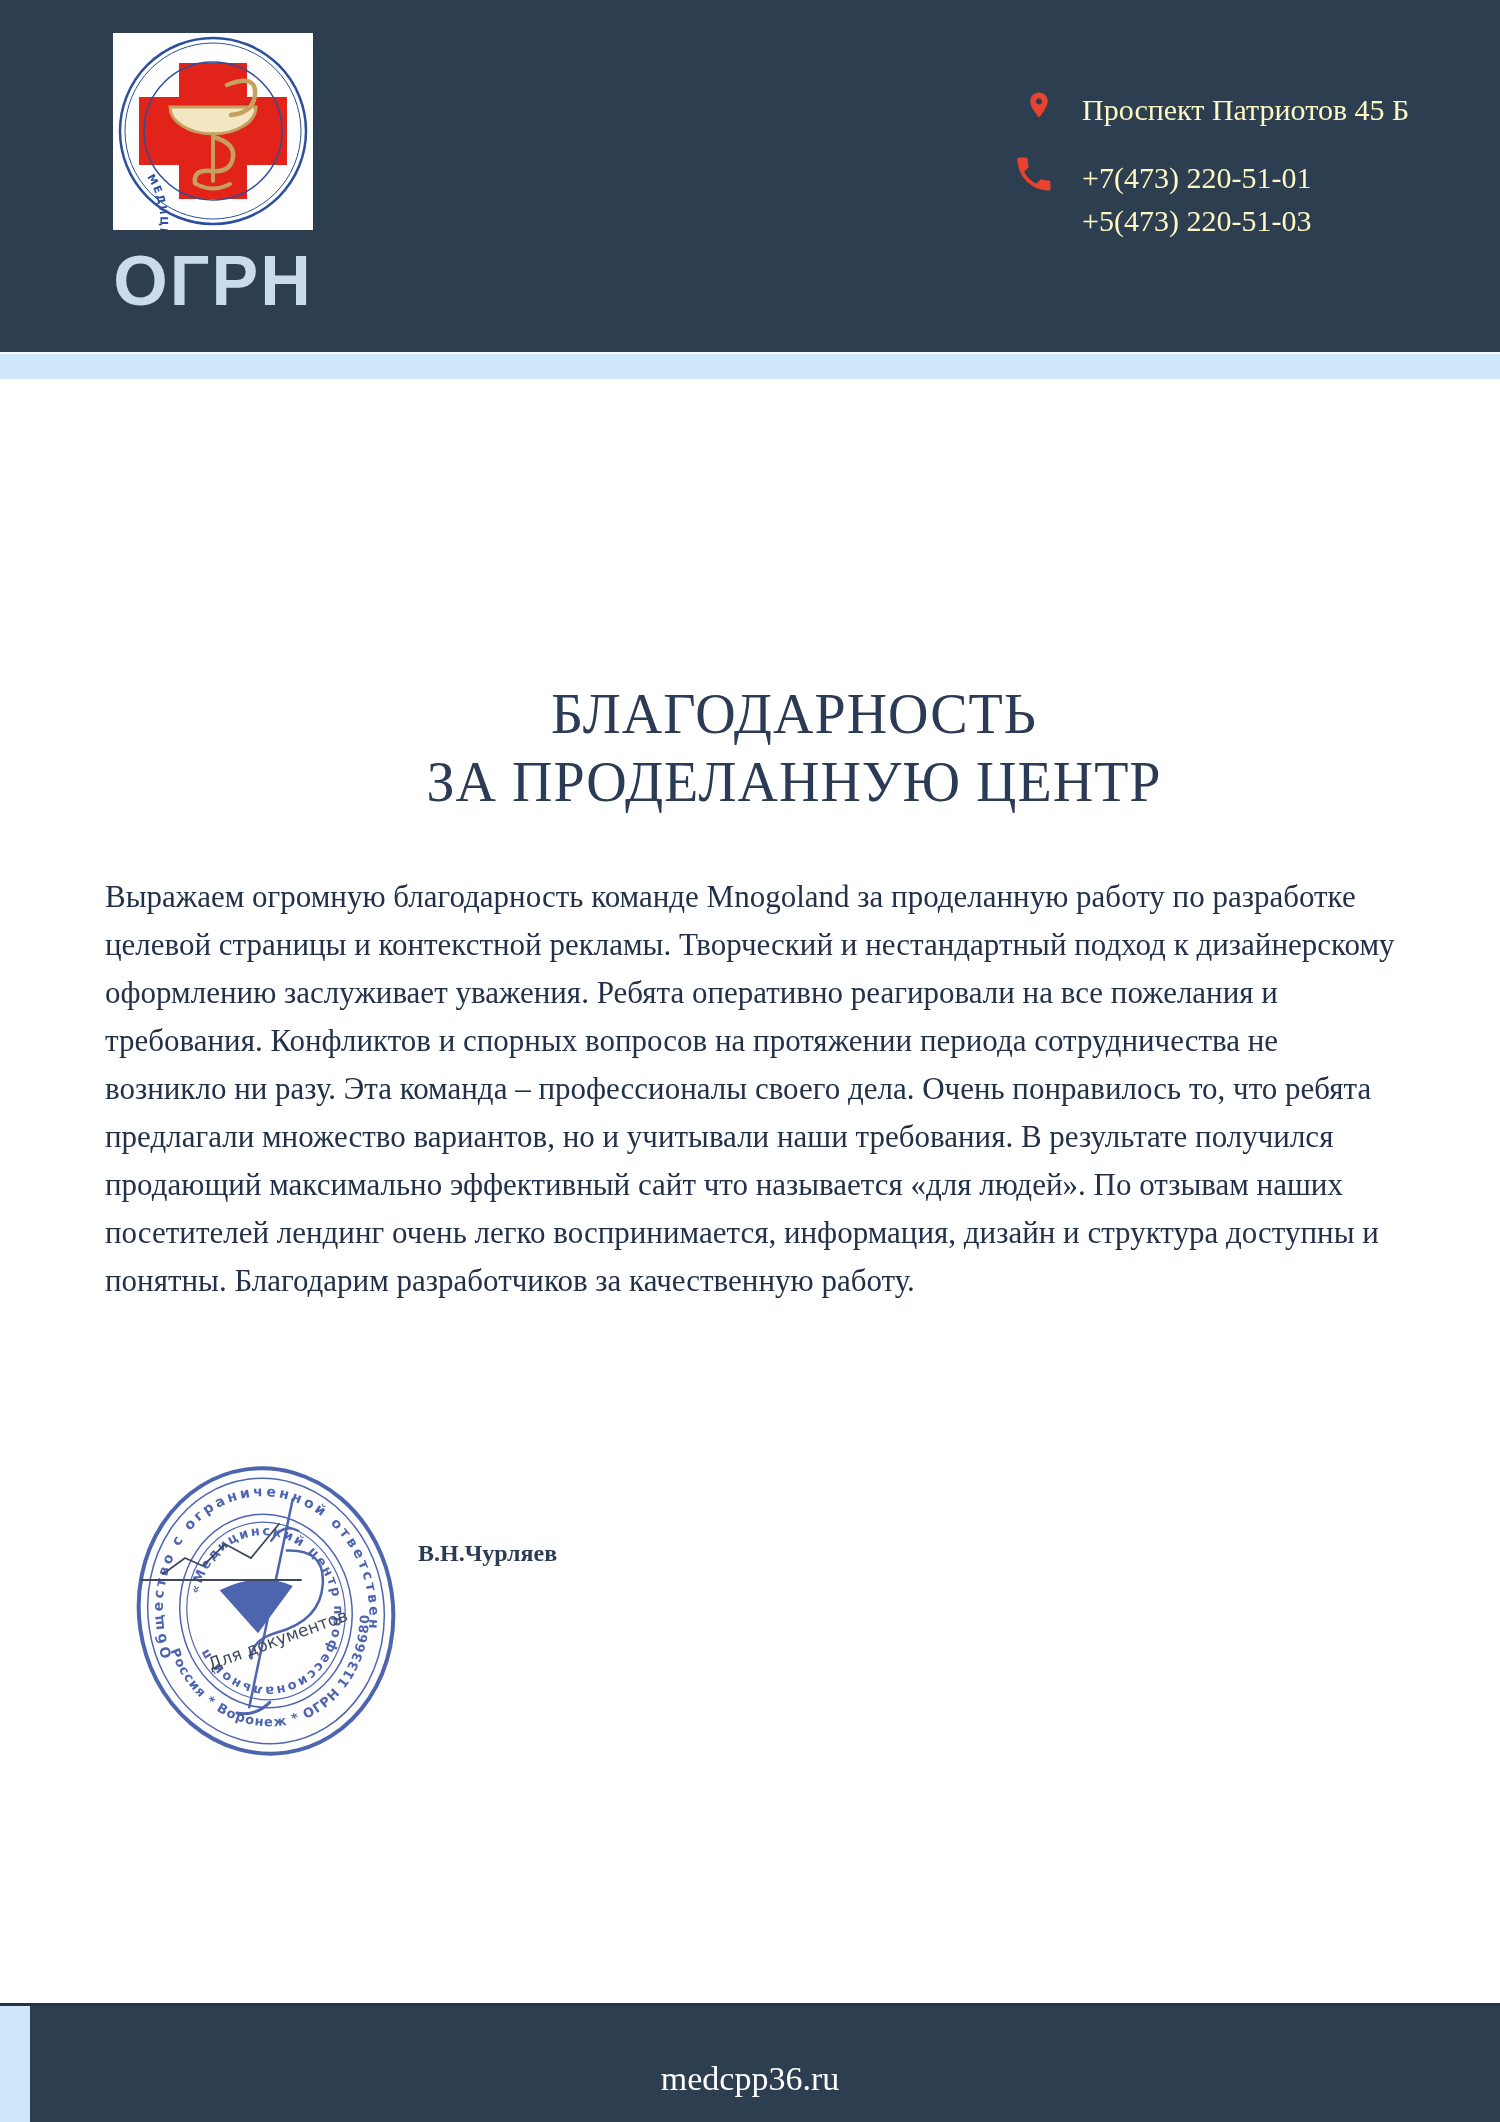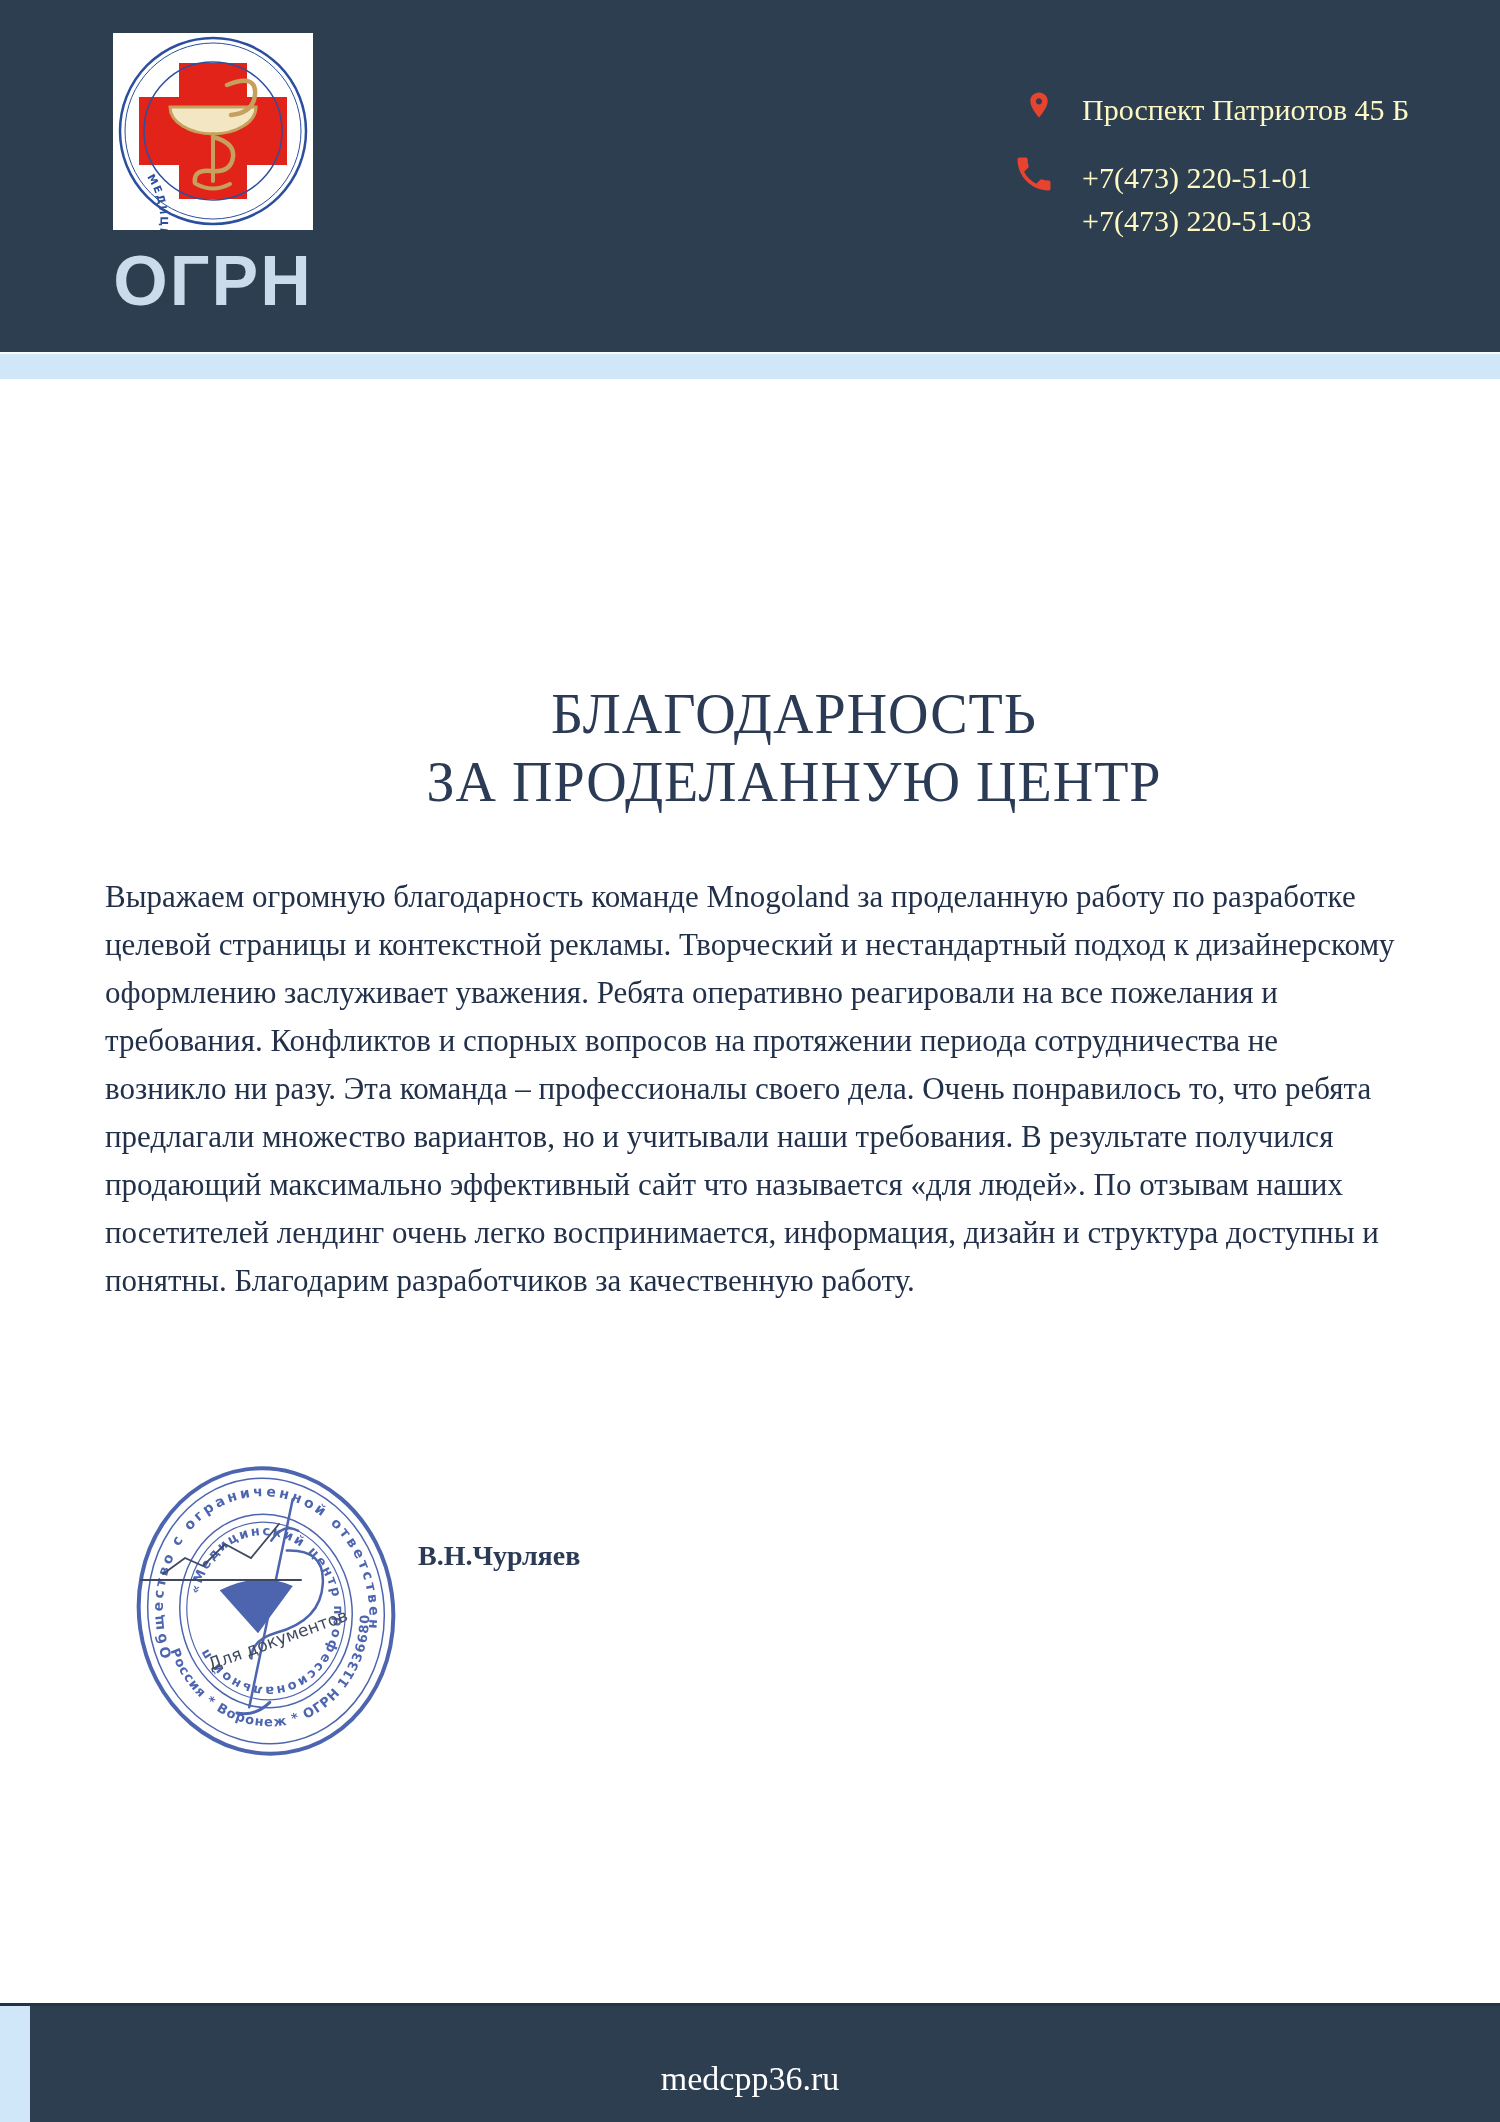--- a/index.html
+++ b/index.html
@@ -40,21 +40,21 @@
              font-size:31px;line-height:48px;color:var(--ink,#22304a);text-align:left;}
 
   
   .stamp{position:absolute;left:133px;top:1462px;width:266px;height:298px;}
   .stamp svg{display:block;width:100%;height:100%;opacity:.9;}
   .st-ring{fill:none;stroke:var(--stamp_blue,#3a54a7);}
   .st-text{fill:var(--stamp_blue,#3a54a7);font-family:"DejaVu Sans",sans-serif;font-weight:bold;}
   .st-art{stroke:var(--stamp_blue,#3a54a7);fill:none;stroke-linecap:round;}
   .st-pen{stroke:var(--stamp_ink,#2b3550);fill:none;stroke-linecap:round;}
   .st-note{fill:var(--stamp_ink,#2b3550);font-family:"DejaVu Sans",sans-serif;font-size:17px;}
-  .signatory{position:absolute;left:418px;top:1540px;font-weight:bold;font-size:28px;
+  .signatory{position:absolute;left:418px;top:1540px;font-weight:bold;font-size:24px;
              color:var(--heading_ink,#2b3a55);white-space:nowrap;}
 
   
   .ftr{position:absolute;top:2003px;left:0;width:100%;height:149px;background:var(--navy,#2d3e50);
        border-top:3px solid var(--footer_border,#223348);box-sizing:border-box;}
   .ftr-accent{position:absolute;left:0;top:0;width:30px;height:100%;background:var(--stripe_blue,#cfe7f8);}
   .site{position:absolute;left:0;top:0;width:100%;height:100%;display:flex;align-items:center;
         justify-content:center;color:#fff;font-size:34px;}
 </style>
 </head>
@@ -88,21 +88,21 @@
 
     <svg class="pin-ic" viewBox="0 0 24 24">
       <path class="red-ic" fill-rule="evenodd" d="M12 2C8.13 2 5 5.13 5 9c0 5.25 7 13 7 13s7-7.75 7-13c0-3.87-3.13-7-7-7zm0 9.5c-1.38 0-2.5-1.12-2.5-2.5s1.12-2.5 2.5-2.5 2.5 1.12 2.5 2.5-1.12 2.5-2.5 2.5z"></path>
     </svg>
     <div class="contact-text addr-txt">Проспект Патриотов 45 Б</div>
 
     <svg class="ph-ic" viewBox="0 0 24 24">
       <path class="red-ic" d="M6.62 10.79c1.44 2.83 3.76 5.14 6.59 6.59l2.2-2.2c.27-.27.67-.36 1.02-.24 1.12.37 2.33.57 3.57.57.55 0 1 .45 1 1V20c0 .55-.45 1-1 1-9.39 0-17-7.61-17-17 0-.55.45-1 1-1h3.5c.55 0 1 .45 1 1 0 1.24.2 2.45.57 3.57.11.35.03.74-.24 1.02l-2.21 2.2z"></path>
     </svg>
     <div class="contact-text ph1-txt">+7(473) 220-51-01</div>
-    <div class="contact-text ph2-txt">+7(473) 220-51-03</div>
+    <div class="contact-text ph2-txt">+5(473) 220-51-03</div>
   </header>
 
   <div class="stripe-top"></div>
 
   <main>
     <h1 class="title">
       <span>БЛАГОДАРНОСТЬ</span><br>
       <span>ЗА ПРОДЕЛАННУЮ ЦЕНТР</span>
     </h1>
 

